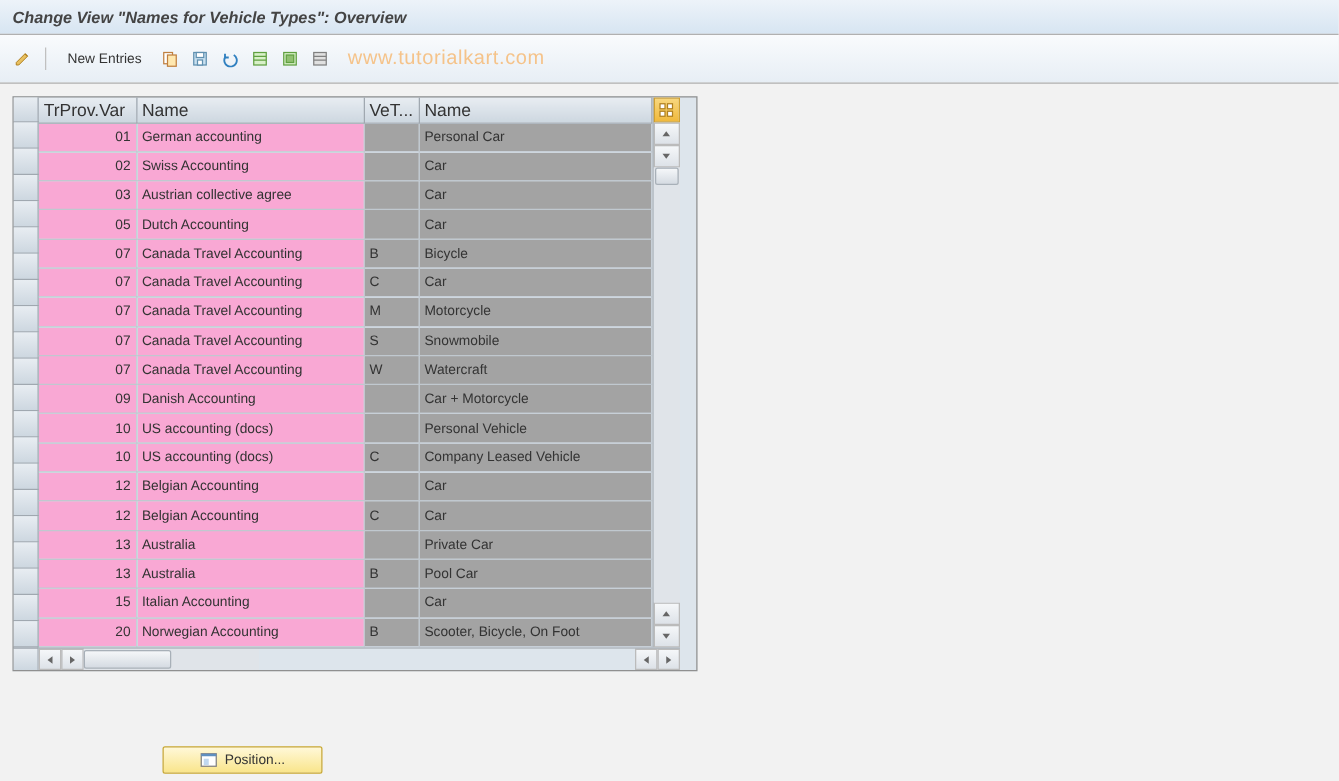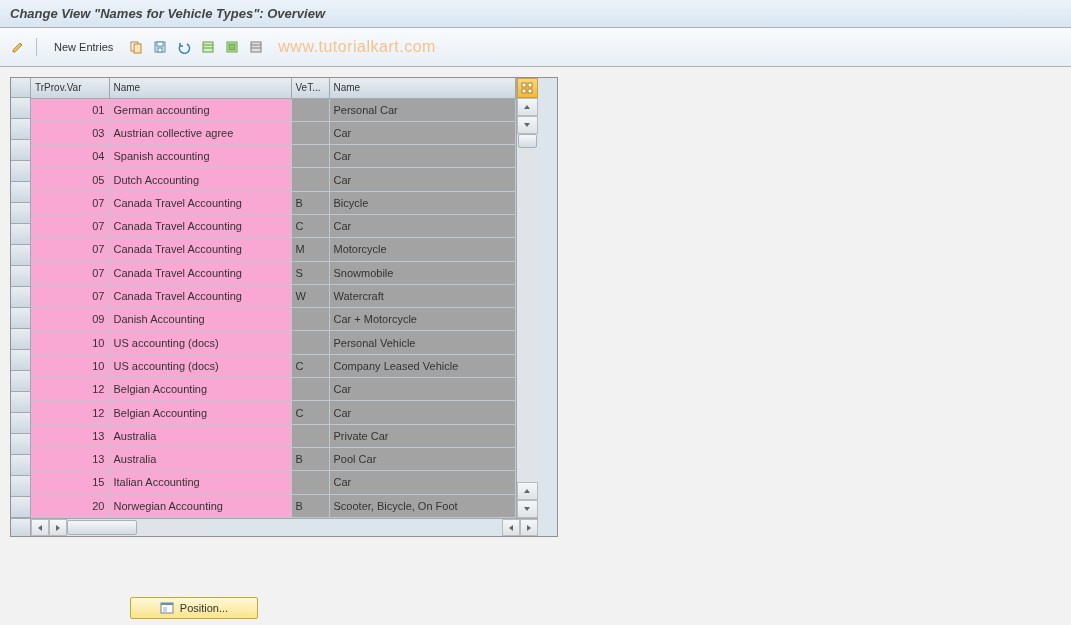--- a/index.html
+++ b/index.html
@@ -99,21 +99,21 @@
       table-layout: fixed;
     }
     table.data th {
       background: linear-gradient(to bottom,#e8edf2,#cdd7e0);
       border-bottom:1px solid #a0a8b0;
       border-right:1px solid #a0a8b0;
       height: 20px;
       text-align: left;
       font-weight: normal;
       padding: 0 4px;
-      font-size:10px;
+      font-size:14px;
       color:#333;
       overflow:hidden;
       white-space:nowrap;
       margin-left:38px;
     }
     table.data td {
       height: 21px;
       border-bottom: 1px solid #c0c8cf;
       border-right: 1px solid #c0c8cf;
       padding: 0 4px;
@@ -334,28 +334,28 @@
             </tr>
           </thead>
           <tbody id="table-body">
               <tr>
                 <td class="col-trprov">01</td>
                 <td class="col-name1">German accounting</td>
                 <td class="col-vet"></td>
                 <td class="col-name2">Personal Car</td>
               </tr>
               <tr>
+                <td class="col-trprov">02</td>
+                <td class="col-name1">Swiss Accounting</td>
+                <td class="col-vet"></td>
+                <td class="col-name2">Car</td>
+              </tr>
+              <tr>
                 <td class="col-trprov">03</td>
                 <td class="col-name1">Austrian collective agree</td>
-                <td class="col-vet"></td>
-                <td class="col-name2">Car</td>
-              </tr>
-              <tr>
-                <td class="col-trprov">04</td>
-                <td class="col-name1">Spanish accounting</td>
                 <td class="col-vet"></td>
                 <td class="col-name2">Car</td>
               </tr>
               <tr>
                 <td class="col-trprov">05</td>
                 <td class="col-name1">Dutch Accounting</td>
                 <td class="col-vet"></td>
                 <td class="col-name2">Car</td>
               </tr>
               <tr>

